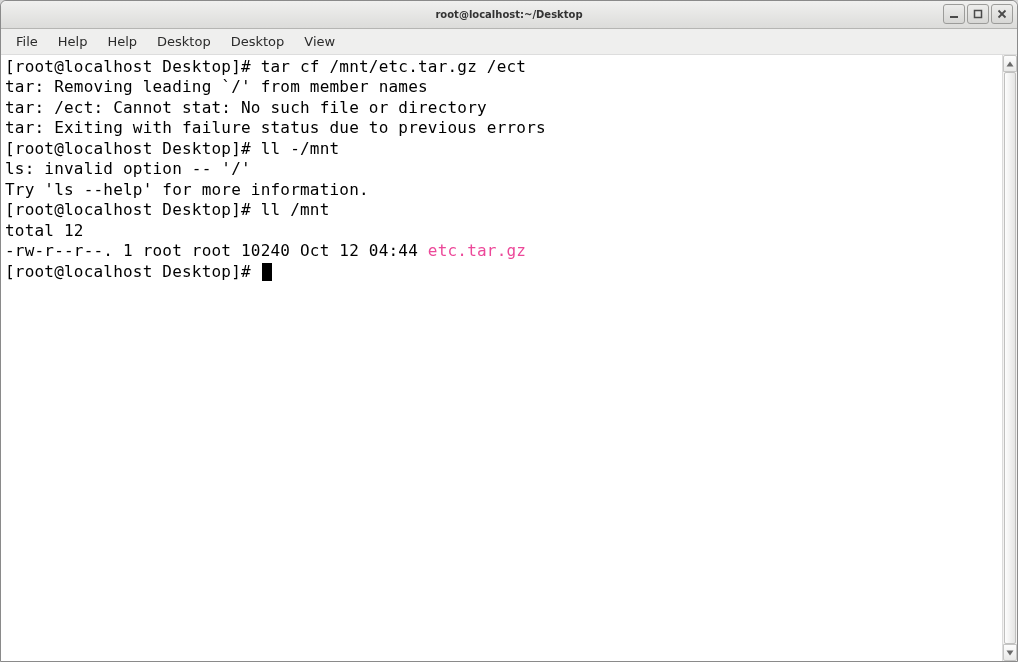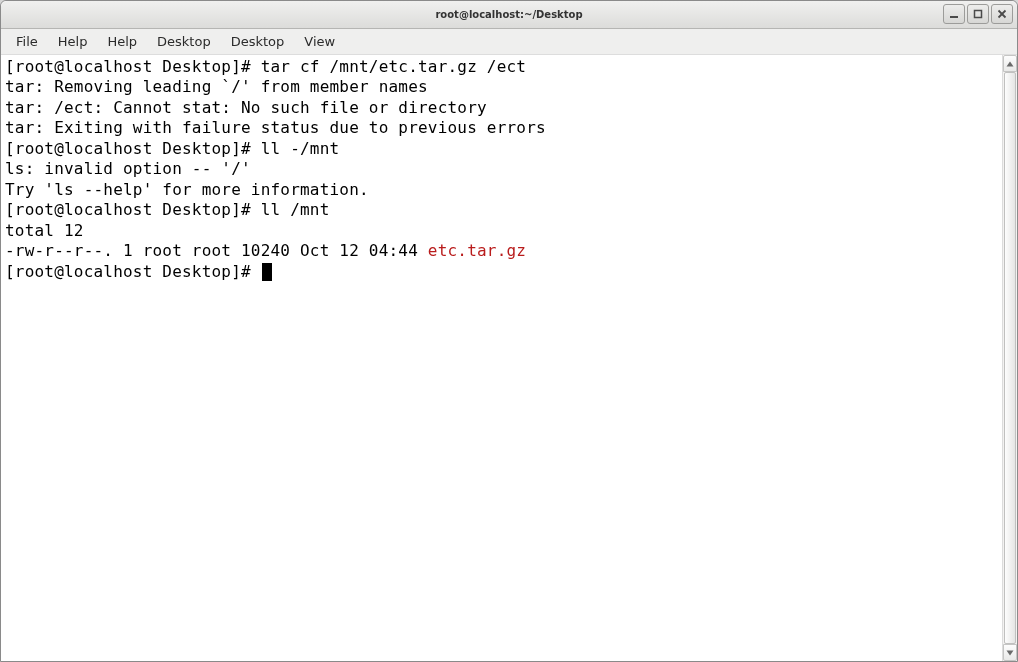--- a/index.html
+++ b/index.html
@@ -115,21 +115,21 @@
     }
     .sb-thumb {
       position: absolute;
       top: 0; left: 1px; right: 1px; bottom: 0;
       background: linear-gradient(to right, #fdfdfd, #e5e5e4);
       border: 1px solid #c0c0bf;
       border-radius: 2px;
     }
     .prompt { color: #000000; }
     .cmd { color: #000000; }
-    .red-file { color: #b91c1c; }
+    .red-file { color: #ec4899; }
     .cursor-block {
       display: inline-block;
       width: 10px;
       height: 18px;
       background: #000000;
       vertical-align: text-bottom;
       margin-left: 1px;
     }
     .line { display: block; }
   </style>

